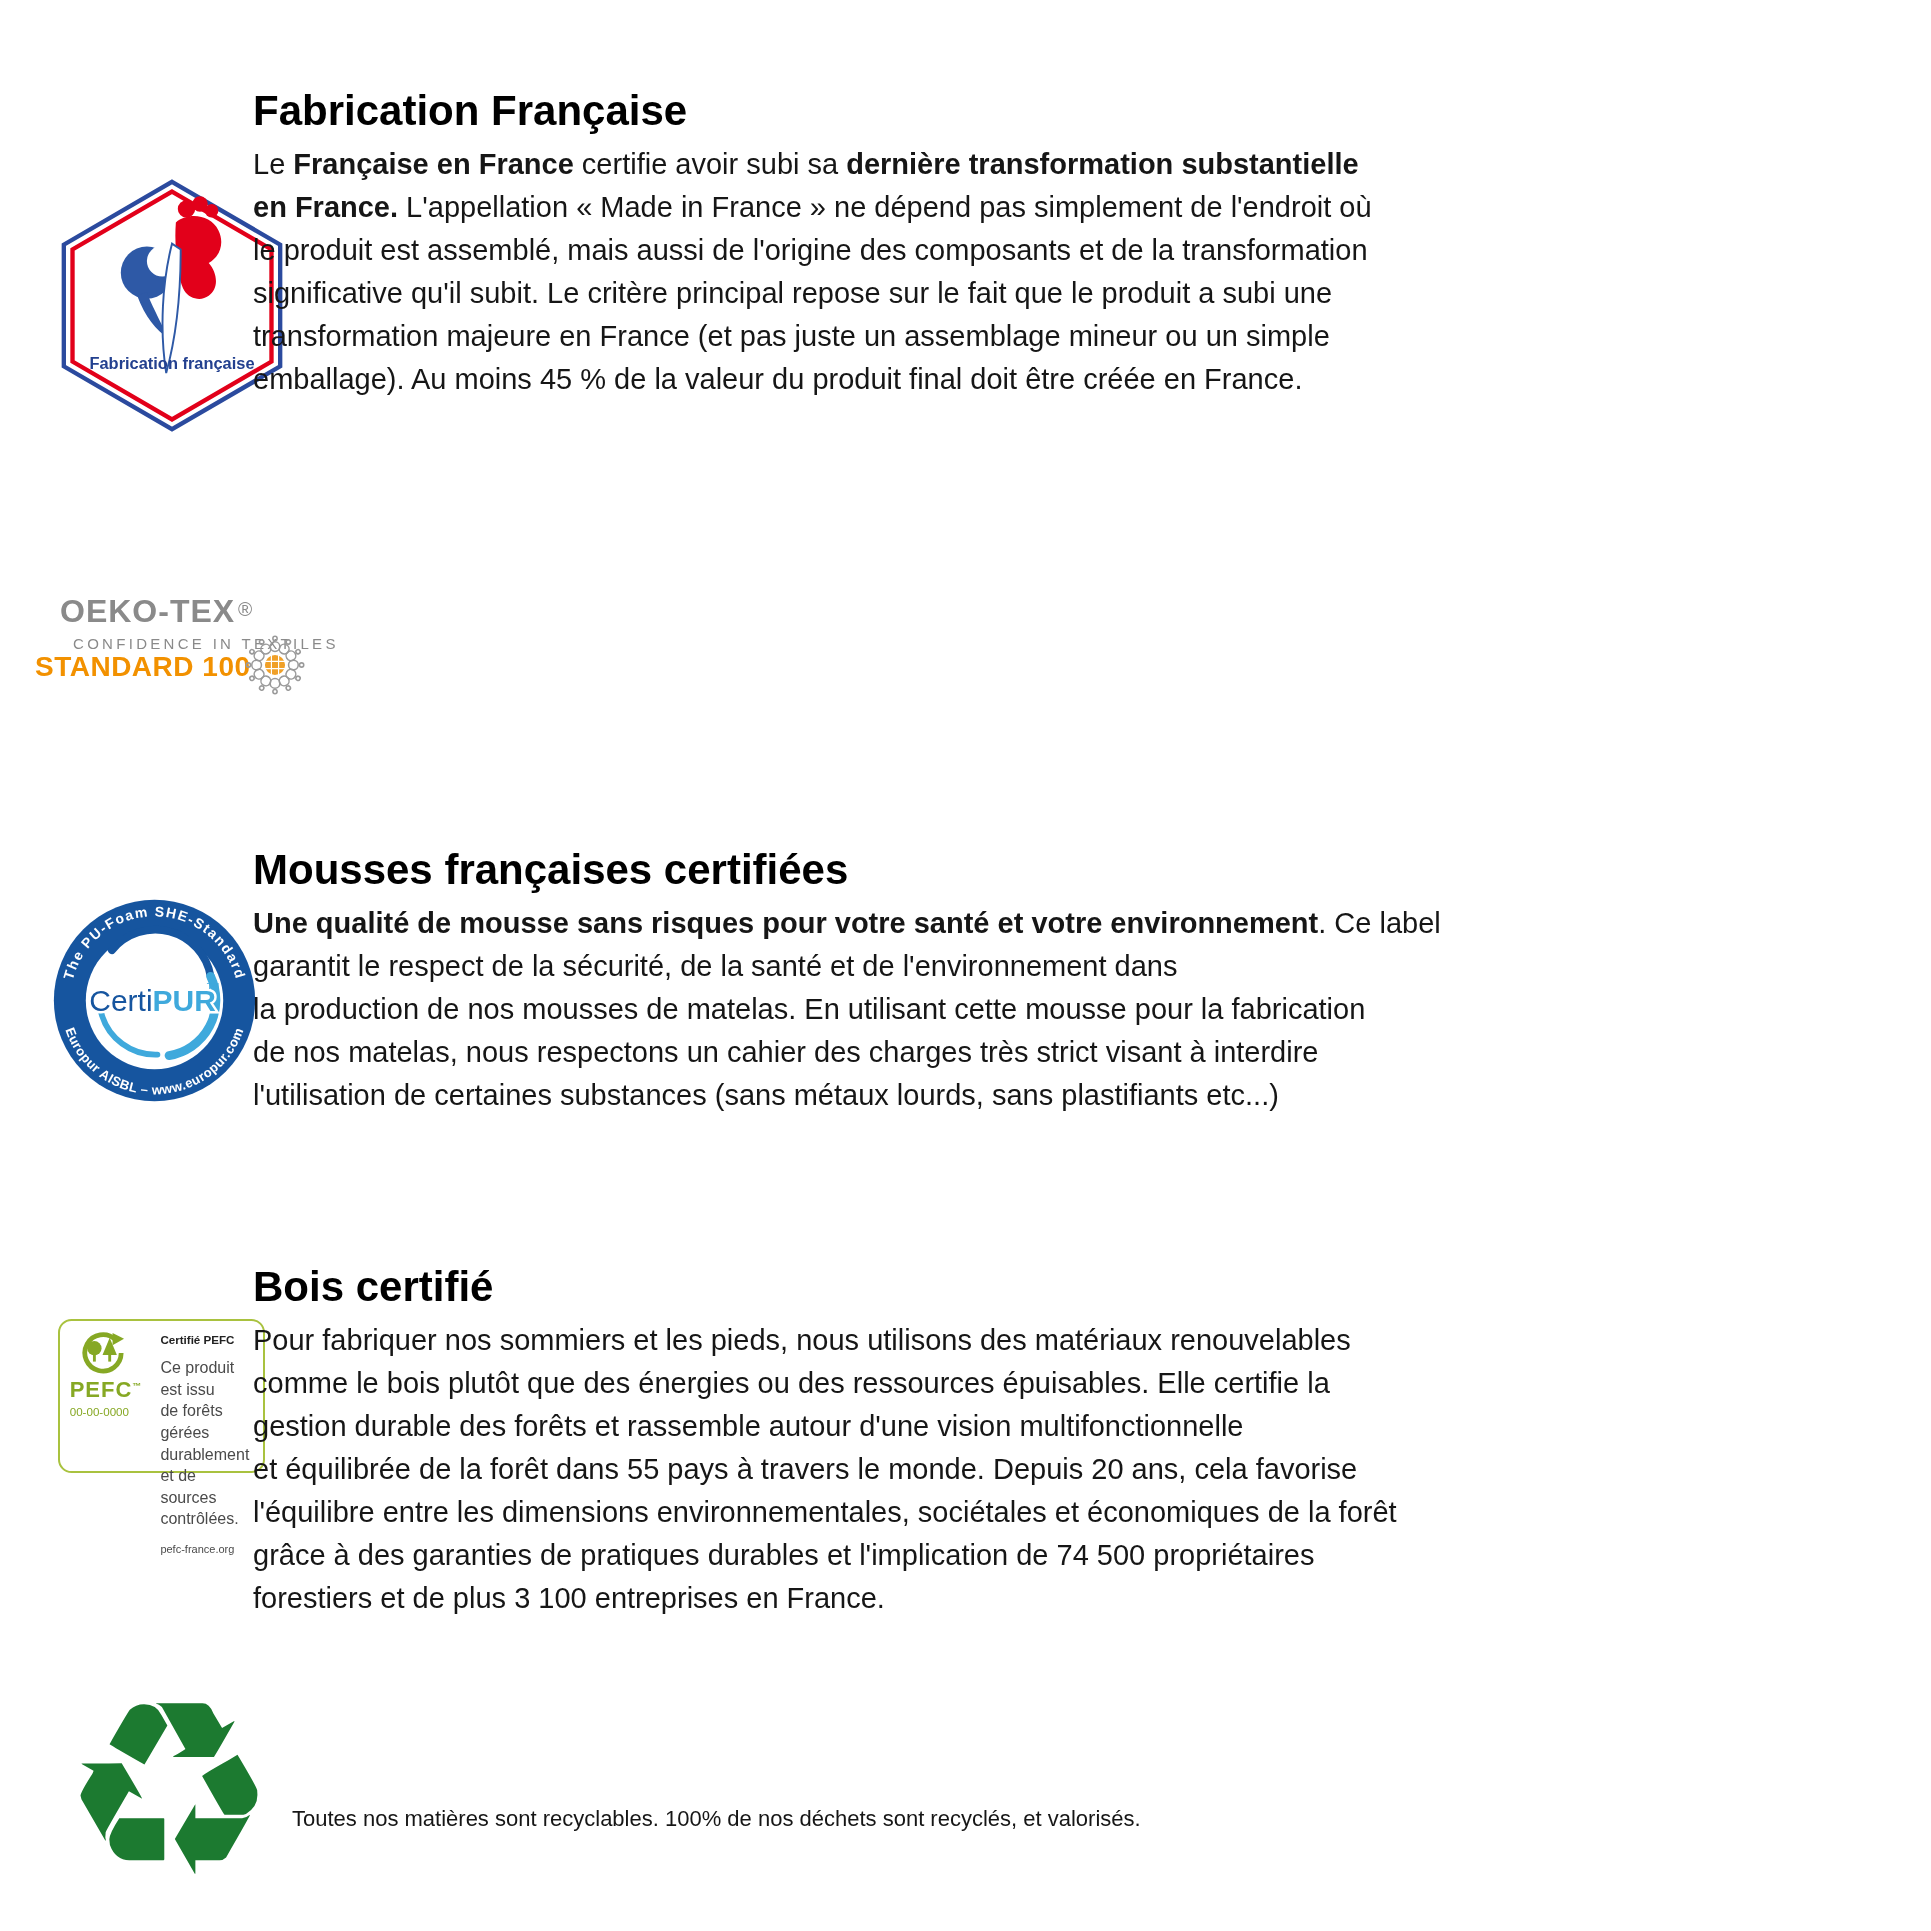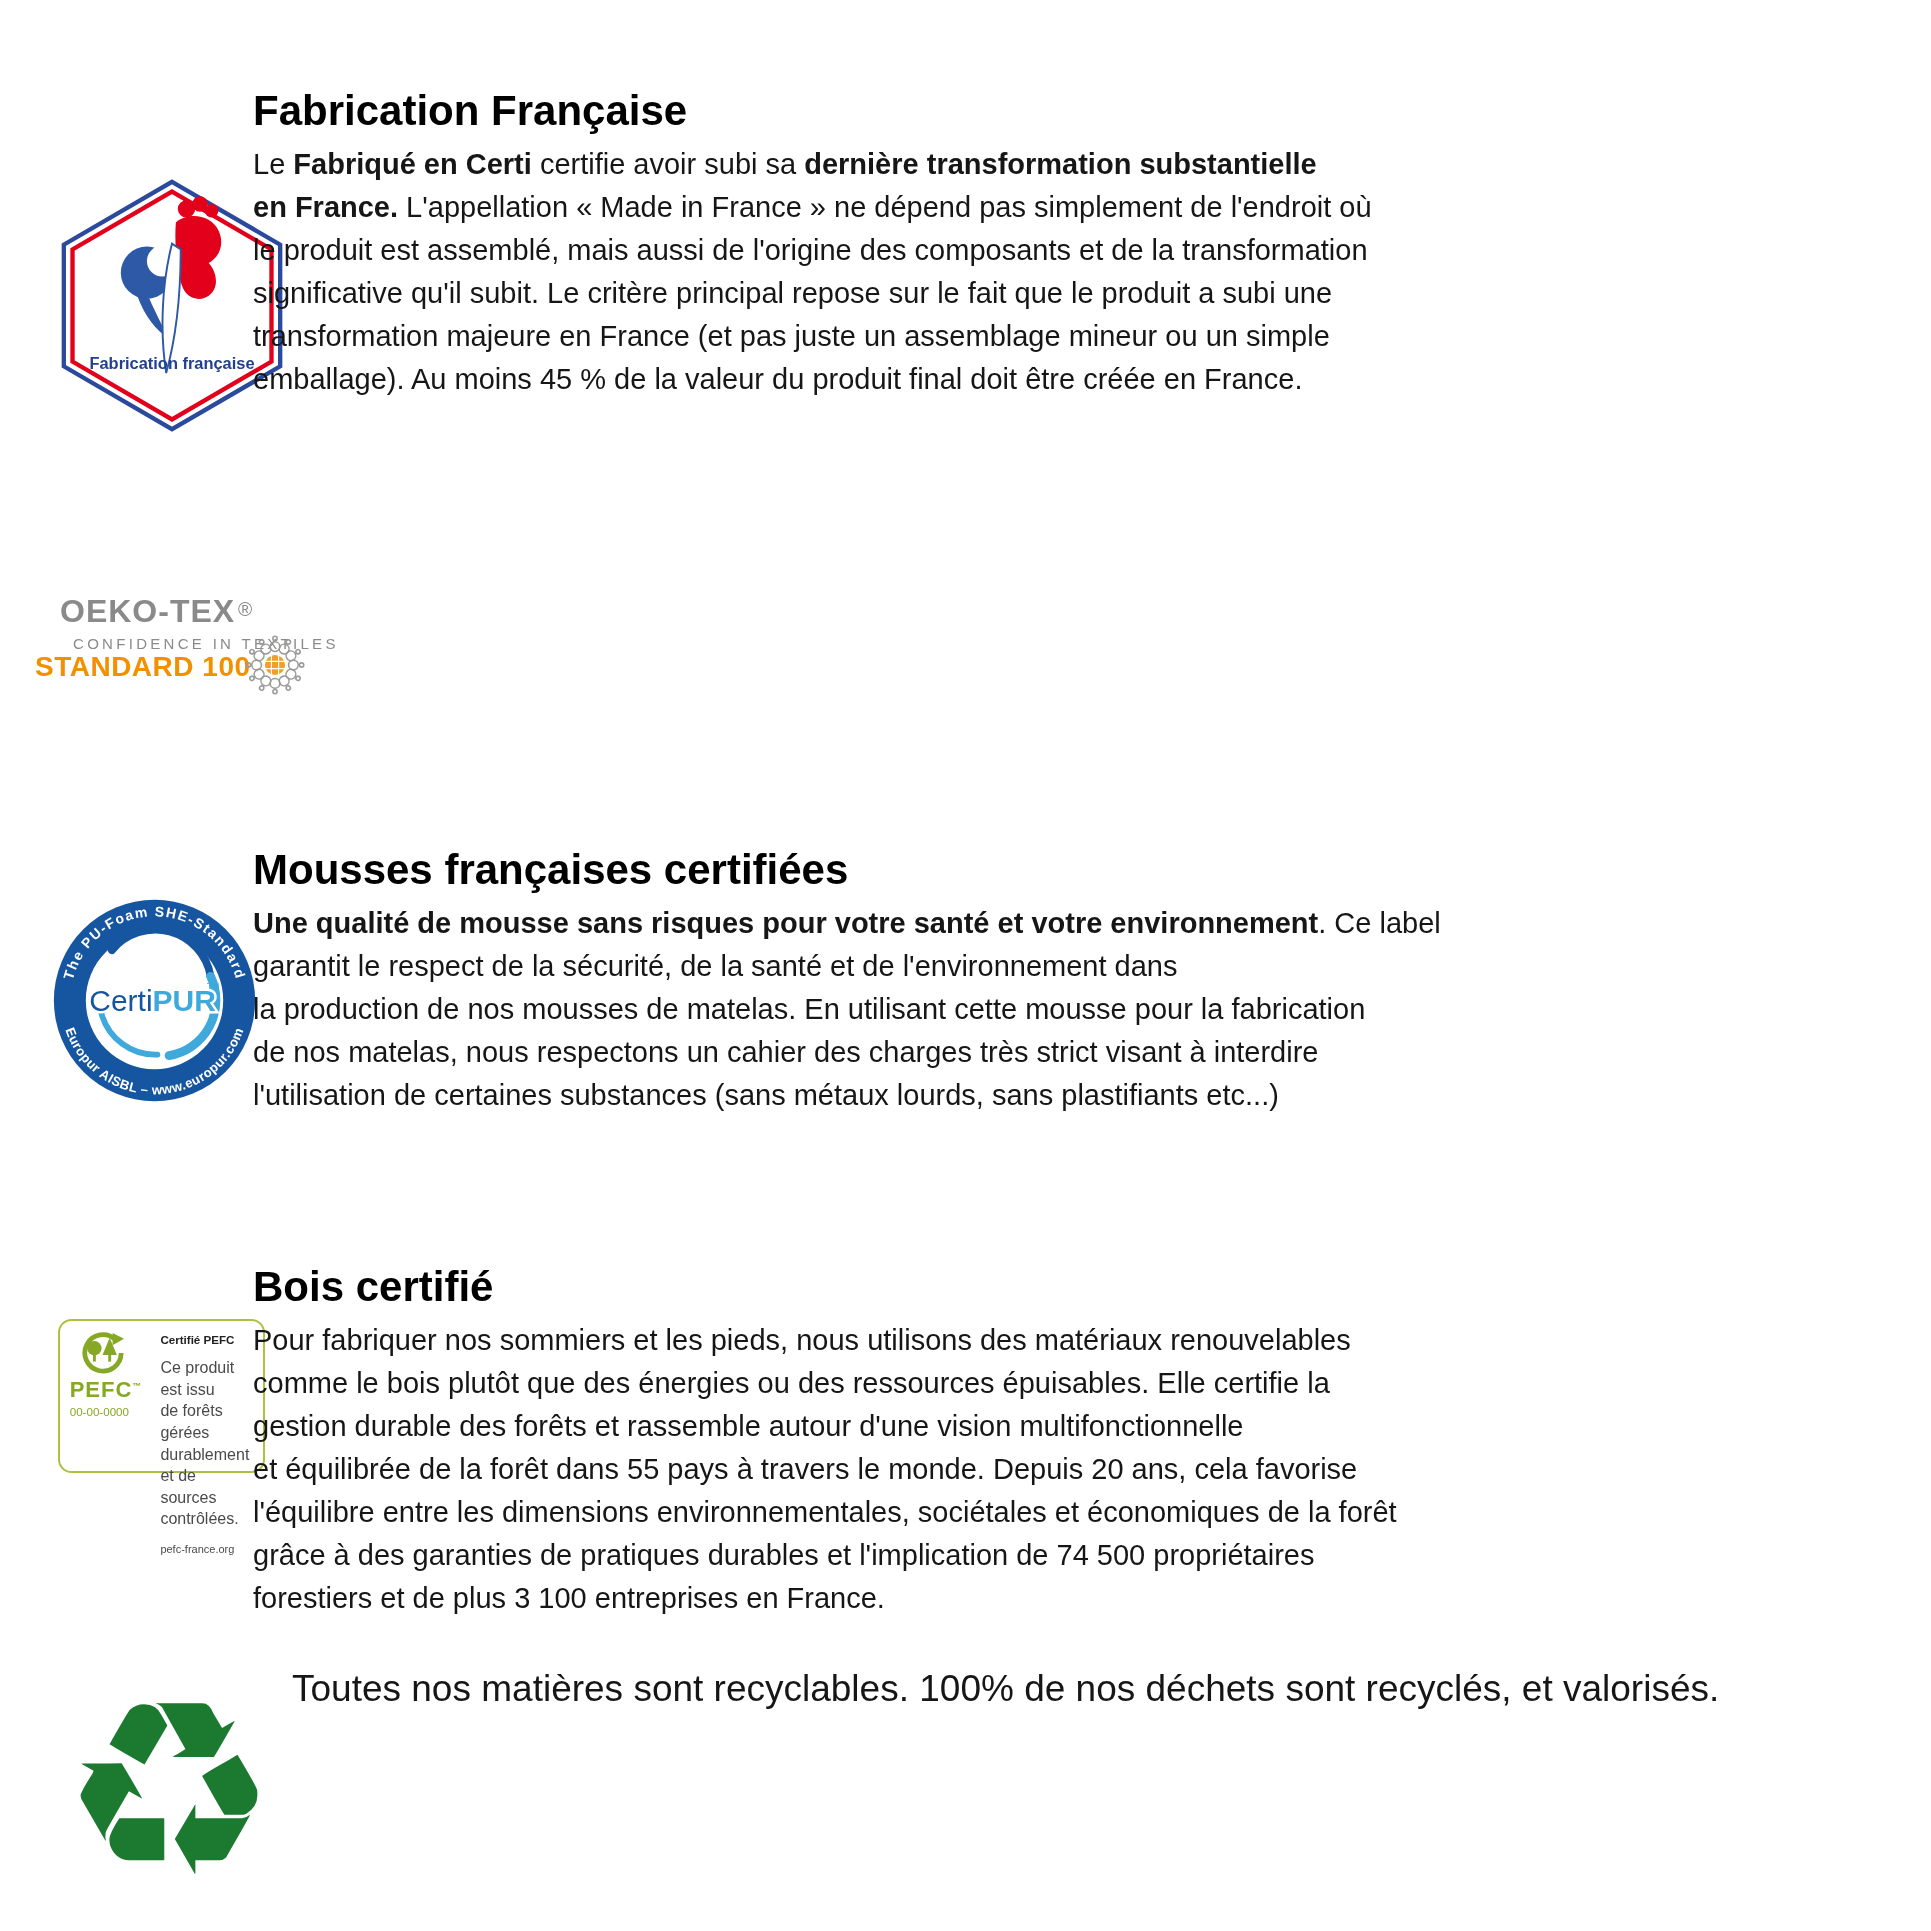--- a/index.html
+++ b/index.html
@@ -7,21 +7,21 @@
         font-family:"Liberation Sans", sans-serif;color:#161616;}
   
   .cert{position:absolute;left:253px;width:1545px;}
   .cert h2{margin:0 0 7.7px 0;font-size:42px;line-height:1.15;color:#000;font-weight:700;letter-spacing:0;}
   .cert p{margin:0;font-size:29px;line-height:43px;white-space:pre-line;}
   .b{font-weight:700;}
   .s1{top:87px;}
   .s2{top:554px;}
   .s3{top:846px;}
   .s4{top:1263px;}
-  .s5p{position:absolute;left:292px;top:1667px;font-size:37px;line-height:43px;margin:0;}
+  .s5p{position:absolute;left:292px;top:1797px;font-size:22px;line-height:43px;margin:0;}
   
   .hexlogo{position:absolute;left:58px;top:178px;width:228px;height:255px;}
   .oeko{position:absolute;left:35px;top:589px;width:280px;height:111px;}
   .oeko .l1{position:absolute;left:25px;top:3.9px;font-size:32px;font-weight:700;color:#8A8A8A;letter-spacing:1px;white-space:nowrap;}
   .oeko .reg{font-size:19.3px;font-weight:400;vertical-align:5.8px;margin-left:2.9px;}
   .oeko .l2{position:absolute;left:38px;top:46px;font-size:15px;color:#8A8A8A;letter-spacing:3.3px;white-space:nowrap;}
   .oeko .l3{position:absolute;left:0px;top:62px;font-size:28px;font-weight:700;color:#F29100;letter-spacing:0.5px;white-space:nowrap;}
   .oeko .flower{position:absolute;left:210px;top:46px;}
   .certipur{position:absolute;left:50px;top:896px;width:209px;height:209px;}
   .pefc{position:absolute;left:58px;top:1319px;width:207px;height:154px;box-sizing:border-box;
@@ -54,21 +54,21 @@
         <circle cx="133" cy="32" r="9" fill="#E2001A"></circle>
         <circle cx="147" cy="27" r="8" fill="#E2001A"></circle>
         <circle cx="159" cy="34" r="7" fill="#E2001A"></circle>
         <path d="M 118,68 C 108,107 105,157 112,202 C 123,162 127,112 127,74 Z" fill="#ffffff" stroke="#2E59A6" stroke-width="2"></path>
       </g>
       <text x="118" y="198" text-anchor="middle" font-size="17" font-weight="bold" fill="#23408F">Fabrication française</text>
     </svg>
   </div>
   <section class="cert s1">
     <h2>Fabrication Française</h2>
-    <p><span>Le </span><span class="b">Fabriqué en Certi</span><span> certifie avoir subi sa </span><span class="b">dernière transformation substantielle
+    <p><span>Le </span><span class="b">Française en France</span><span> certifie avoir subi sa </span><span class="b">dernière transformation substantielle
 en France.</span><span> L'appellation « Made in France » ne dépend pas simplement de l'endroit où
 le produit est assemblé, mais aussi de l'origine des composants et de la transformation
 significative qu'il subit. Le critère principal repose sur le fait que le produit a subi une
 transformation majeure en France (et pas juste un assemblage mineur ou un simple
 emballage). Au moins 45 % de la valeur du produit final doit être créée en France.</span></p>
   </section>
 
   <div class="oeko">
     <div class="l1"><span>OEKO-TEX</span><span class="reg">®</span></div>
     <div class="l2">CONFIDENCE IN TEXTILES</div>

